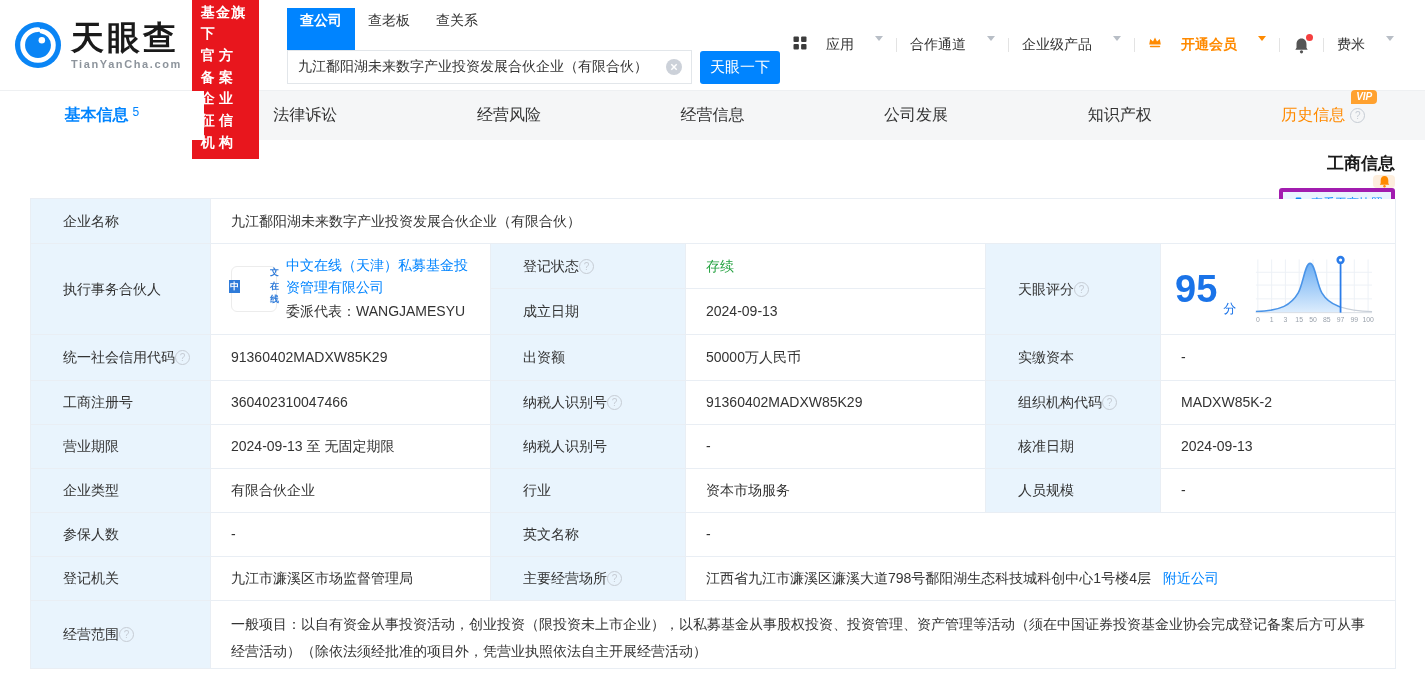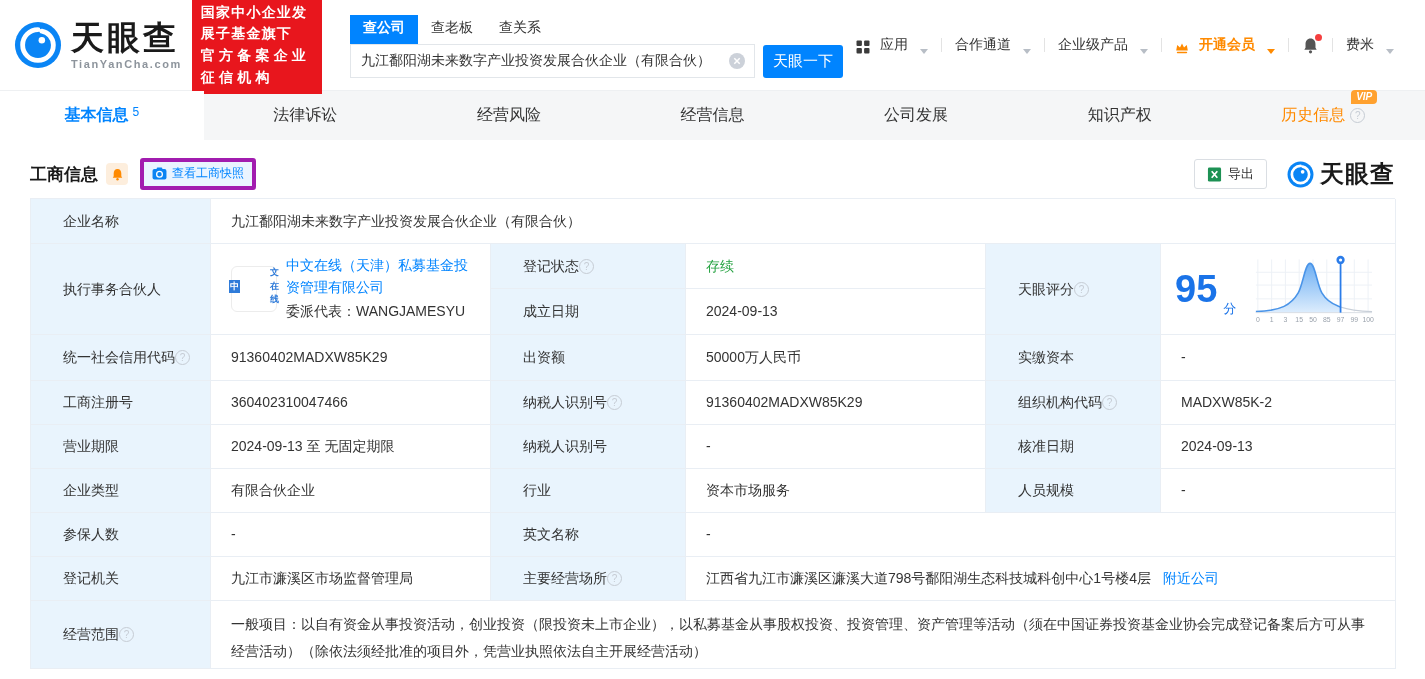--- a/index.html
+++ b/index.html
@@ -12,33 +12,33 @@
   .logo { display:flex; align-items:center; gap:9px; cursor:pointer; }
   .brand-cn { font-size:33px; font-weight:bold; color:#1a1a1a; letter-spacing:3px; line-height:1; }
   .brand-en { font-size:11px; color:#8d949c; font-weight:bold; letter-spacing:1.6px; margin-top:4px; }
   .red-badge { margin-left:10px; background:#e8161d; color:#fff; font-weight:bold; font-size:14px;
                padding:6px 9px; line-height:1.55; }
   .red-badge .l1 { letter-spacing:1.2px; }
   .red-badge .l2 { letter-spacing:4.2px; }
 
   .search-area { margin-left:28px; margin-top:2px; }
   .search-tabs { display:flex; width:405px; border-bottom:1px solid #e2e6ea; font-size:14px; }
-  .search-tab { padding:4px 13px 7px; cursor:pointer; color:#333; }
+  .search-tab { padding:4px 13px 20px; cursor:pointer; color:#333; }
   .search-tab.active { background:#0084ff; color:#fff; font-weight:bold; }
   .search-row { display:flex; align-items:stretch; }
   .search-input-wrap { position:relative; width:405px; height:33px; border:1px solid #e2e6ea; border-top:none;
                        display:flex; align-items:center; background:#fff; }
   .search-input-wrap input { flex:1; border:none; outline:none; font-size:14px; color:#333; padding:0 32px 0 10px;
                              font-family:inherit; }
   .clear-icon { position:absolute; right:9px; width:16px; height:16px; cursor:pointer; }
   .search-btn { width:80px; height:33px; margin-left:8px; background:#0084ff; color:#fff; border:none;
                 border-radius:3px; font-size:15px; cursor:pointer; font-family:inherit; }
 
   .top-nav { margin-left:auto; display:flex; align-items:center; font-size:14px; color:#333; }
-  .nav-item { display:flex; align-items:flex-end; gap:10px; padding:0 13px; cursor:pointer; white-space:nowrap; }
+  .nav-item { display:flex; align-items:flex-start; gap:19px; padding:0 13px; cursor:pointer; white-space:nowrap; }
   .nav-sep { width:1px; height:14px; background:#e3e3e3; }
   .caret { width:0; height:0; border-left:4px solid transparent; border-right:4px solid transparent;
            border-top:5px solid #b8bec6; margin-left:2px; }
   .vip-text { color:#ff8a00; font-weight:bold; }
   .vip-caret { border-top-color:#ff8a00; }
   .bell-wrap { position:relative; display:flex; }
   .red-dot { position:absolute; top:-3px; right:-3px; width:7px; height:7px; border-radius:50%; background:#f53f3f; }
 
   
   .page-tabs { height:50px; background:#f5f6f7; border-top:1px solid #eef0f2; display:flex; }
@@ -49,21 +49,21 @@
   .tab-inner { position:relative; display:flex; align-items:center; gap:5px; }
   .page-tab.history { color:#ff8a00; }
   .vip-badge { position:absolute; top:-15px; right:-12px; background:#ffa12f; color:#fff; font-size:10px;
                font-weight:bold; font-style:italic; padding:1px 5px 2px; border-radius:4px 4px 4px 0; }
   .q-icon { width:15px; height:15px; border:1px solid #c6ccd4; border-radius:50%; color:#c6ccd4;
             font-size:10px; line-height:13px; text-align:center; flex:none; cursor:pointer; }
   .q-icon::after { content:"?"; }
 
   
   .main { padding:0 30px; }
-  .section-head { height:44px; margin-top:12px; display:flex; align-items:center; }
+  .section-head { height:44px; margin-top:12px; display:flex; align-items:flex-end;flex-direction:column; }
   .section-title { font-size:17px; font-weight:bold; color:#1a1a1a; }
   .bell-badge { width:22px; height:22px; background:#fdeedd; border-radius:4px; margin-left:8px;
                 display:flex; align-items:center; justify-content:center; cursor:pointer; }
   .snapshot-btn { margin-left:12px; display:flex; align-items:center; gap:5px; background:#eaf4ff;
                   border:4px solid #a21caf; border-radius:3px; padding:3px 8px 4px; font-size:12px; color:#0084ff;
                   cursor:pointer; font-family:inherit; }
   .head-right { margin-left:auto; display:flex; align-items:center; }
   .export-btn { display:flex; align-items:center; gap:6px; border:1px solid #dadee3; border-radius:3px;
                 background:#fff; padding:5px 12px; font-size:13px; color:#333; cursor:pointer; font-family:inherit; }
   .watermark { display:flex; align-items:center; gap:6px; margin-left:20px; }

